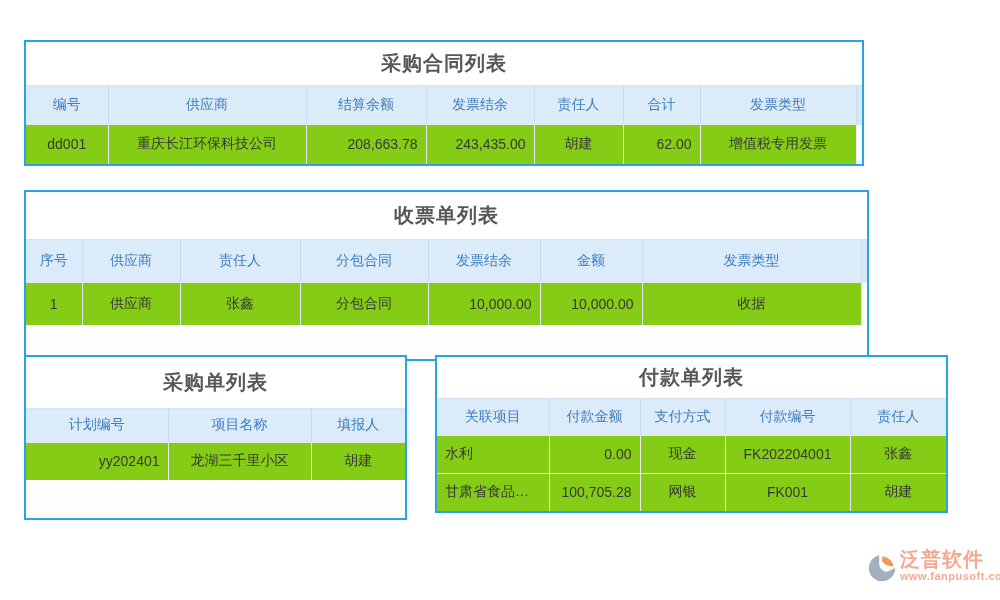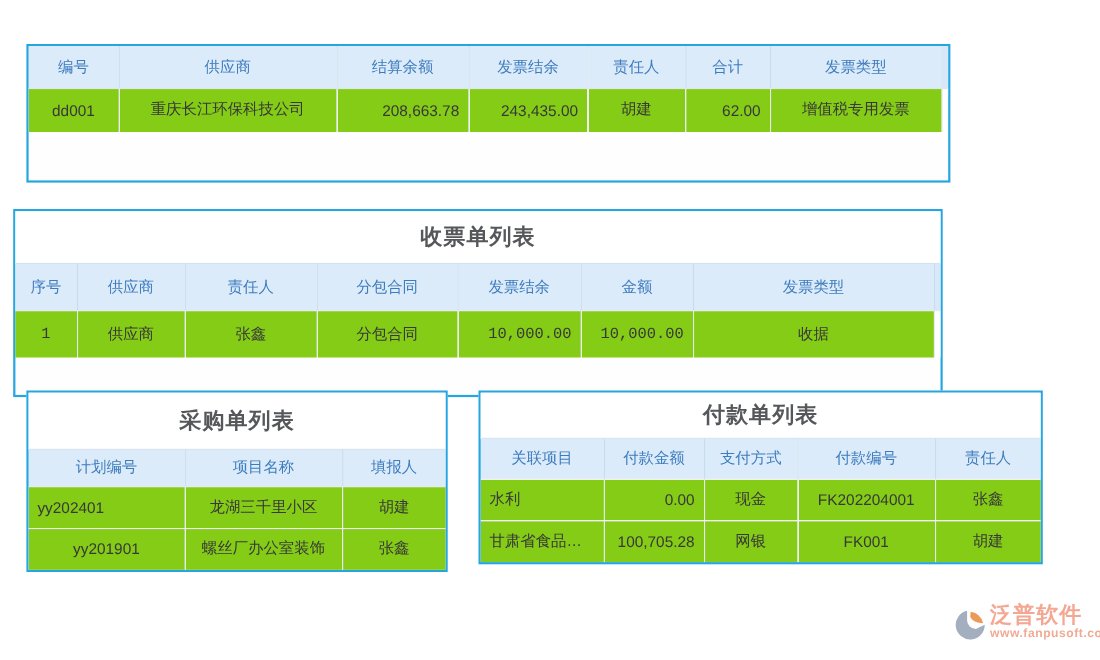--- a/index.html
+++ b/index.html
@@ -35,21 +35,21 @@
   th.strip{background:#d9e8f9;}
   td.strip{background:#fdfefd;padding:0;}
 
   
   #card-contract{left:24px;top:40px;width:840px;height:126px;}
   #card-contract .card-title{height:44px;}
   #card-contract thead tr{height:38px;}
   #card-contract tbody tr{height:40px;}
 
   
-  #card-receipt{left:12px;top:190px;width:845px;height:171px;font-family:Liberation Mono, monospace;}
+  #card-receipt{left:24px;top:190px;width:845px;height:171px;}
   #card-receipt .card-title{height:48px;}
   #card-receipt thead tr{height:42px;}
   #card-receipt tbody tr{height:43px;}
 
   
   #card-order{left:24px;top:355px;width:383px;height:165px;}
   #card-order .card-title{height:52px;}
   #card-order thead tr{height:33px;margin-top:24px;}
   #card-order tbody tr{height:38px;}
 
@@ -72,20 +72,21 @@
   }
   .wm-url{
     font-size:11px;font-weight:bold;color:#ee9b82;
     letter-spacing:.5px;white-space:nowrap;margin-top:2px;
   }
 </style>
 </head>
 <body>
 
 <div class="card" id="card-contract">
+  <div class="card-title">采购合同列表</div>
   <table>
       <colgroup>
         <col style="width: 82px;">
         <col style="width: 198px;">
         <col style="width: 120px;">
         <col style="width: 108px;">
         <col style="width: 89px;">
         <col style="width: 77px;">
         <col style="width: 156px;">
         <col style="width: 6px;">
@@ -167,28 +168,23 @@
       </colgroup>
       <thead>
         <tr>
           <th>计划编号</th>
           <th>项目名称</th>
           <th>填报人</th>
         </tr>
       </thead>
       <tbody>
         <tr>
-          <td style="text-align: left;">yy202401</td>
+          <td style="text-align: right;">yy202401</td>
           <td style="text-align: center;">龙湖三千里小区</td>
           <td style="text-align: center;">胡建</td>
-        </tr>
-        <tr>
-          <td style="text-align: center;">yy201901</td>
-          <td style="text-align: center;">螺丝厂办公室装饰</td>
-          <td style="text-align: center;">张鑫</td>
         </tr>
       </tbody>
     </table>
 </div>
 
 <div class="card" id="card-payment">
   <div class="card-title">付款单列表</div>
   <table>
       <colgroup>
         <col style="width: 112px;">

